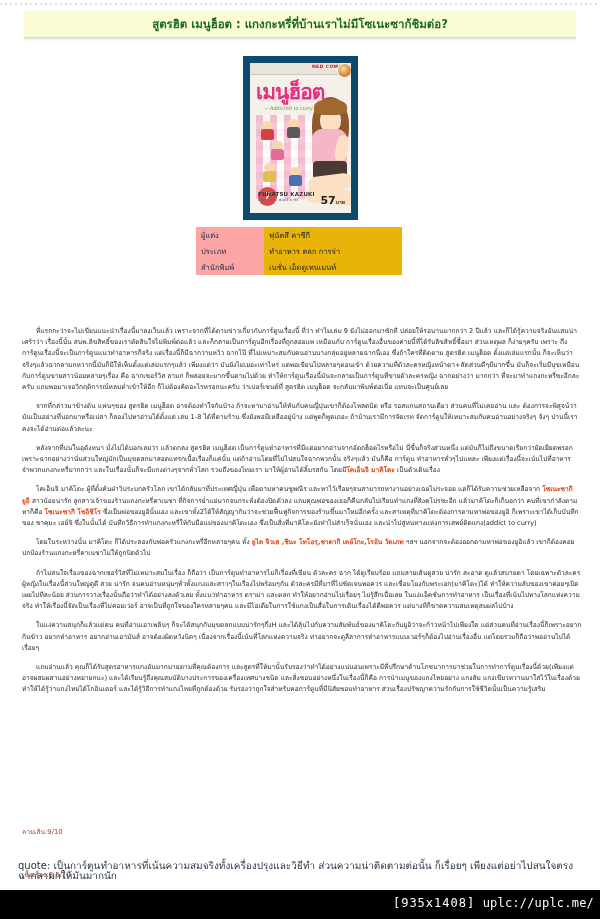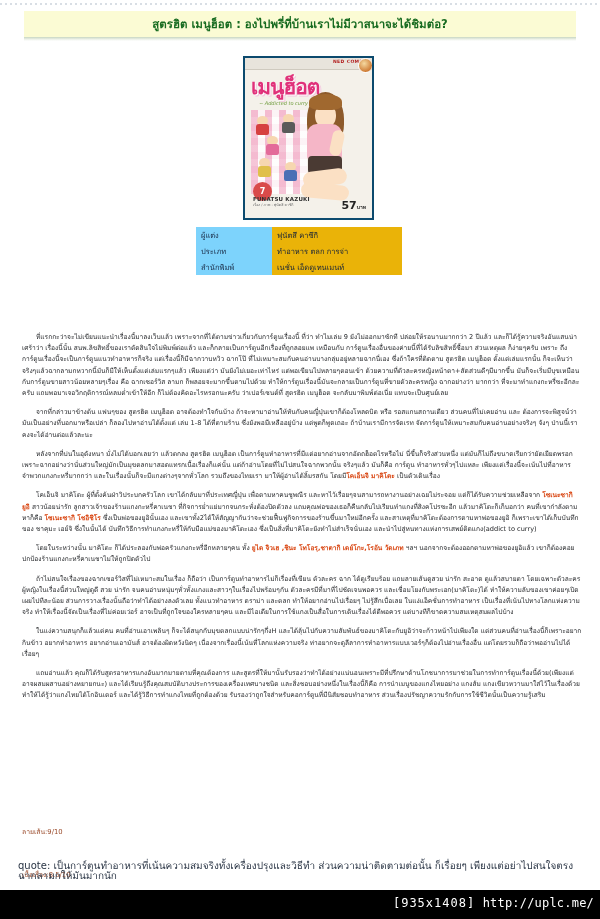--- a/index.html
+++ b/index.html
@@ -70,24 +70,24 @@
   
   .cover-wrap {
     position: absolute;
     left: 243px;
     top: 56px;
     width: 115px;
     height: 164px;
   }
   .cover {
     position: relative;
-    width: 131px;
+    width: 115px;
     height: 164px;
     background: #f4f1ea;
-    border: 2px solid #0c4a6e;
+    border: 7px solid #0c4a6e;
     box-sizing: border-box;
     overflow: hidden;
   }
   .cover-topbar {
     position: absolute;
     left: 0; top: 0;
     width: 100%;
     height: 11px;
     background: #e8e4dc;
     border-bottom: 1px solid #cfcabf;
@@ -267,42 +267,42 @@
     font-size: 7.5px;
     color: #222;
   }
   .info-table td {
     padding: 2px 5px;
     vertical-align: middle;
     height: 13px;
     box-sizing: border-box;
   }
   .info-table td.k {
-    width: 76px;
-    background: #7dd3fc;
+    width: 68px;
+    background: #fca5a5;
     color: #1a2c47;
   }
   .info-table td.v {
     background: #eab308;
     color: #16233a;
   }
 
   
   .body-text {
     position: absolute;
     left: 22px;
     top: 326px;
     width: 560px;
     font-size: 6.6px;
     line-height: 11.2px;
     color: #26282b;
     text-align: left;
   }
   .body-text p {
-    margin: 6px 0 8px 0;
+    margin: 0 0 8px 0;
     text-indent: 14px;
   }
   .hl {
     color: #d94612;
     font-weight: bold;
   }
 
   
   .ratings {
     position: absolute;
@@ -349,21 +349,21 @@
   }
 </style>
 </head>
 <body>
 
 <div class="page">
 
   <div class="scan-top-rule"></div>
 
   <div class="title-banner">
-    <div class="title-text">สูตรฮิต เมนูฮ็อต : องไปพรี่ที่บ้านเราไม่มีวาสนาจะได้ชิมต่อ?</div>
+    <div class="title-text">สูตรฮิต เมนูฮ็อต : แกงกะหรี่ที่บ้านเราไม่มีโซเนะซาก้ชิมต่อ?</div>
   </div>
   <div class="banner-shadow"></div>
 
   <div class="cover-wrap">
     <div class="cover">
       <div class="cover-topbar">
         <span class="cover-pub-badge">NED COMICS</span>
         <span class="cover-pub-dot"></span>
       </div>
       <div class="cover-logo">เมนูฮ็อต</div>
@@ -450,14 +450,14 @@
     <div>อายุที่เหมาะสม: 17 ปี</div>
   </div>
 
   <div class="quote-line">quote: เป็นการ์ตูนทำอาหารที่เน้นความสมจริงทั้งเครื่องปรุงและวิธีทำ ส่วนความน่าติดตามต่อนั้น ก็เรื่อยๆ เพียงแต่อย่าไปสนใจตรงฉากลามกให้มันมากนัก</div>
 
 </div>
 
 <div class="footer-bar"></div>
 <div class="footer-text">
   <span class="footer-dims">[935x1408]</span>
-  <span>http://uplc.me/</span>
+  <span>uplc://uplc.me/</span>
 </div>
 
 </body></html>

